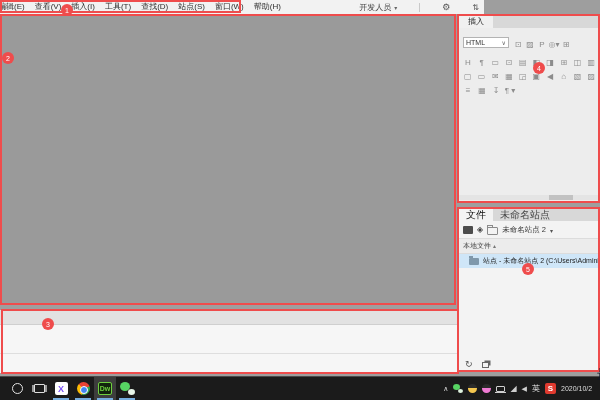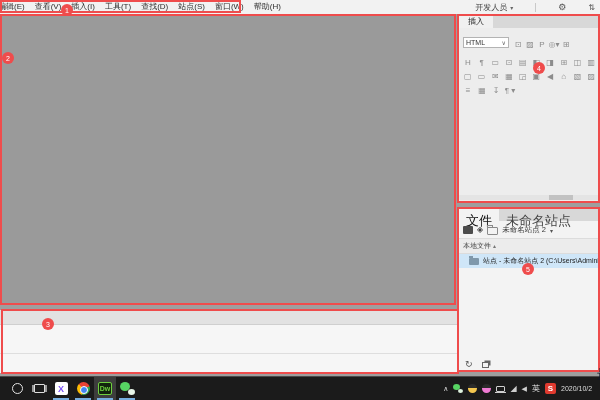--- a/index.html
+++ b/index.html
@@ -1,21 +1,21 @@
 <!DOCTYPE html>
 <html><head>
 <meta charset="utf-8">
 <style>
   * { margin:0; padding:0; box-sizing:border-box; }
   html,body { width:600px; height:400px; overflow:hidden; }
   body { font-family:"Liberation Sans","DejaVu Sans",sans-serif; }
   #app { position:relative; width:600px; height:400px; background:#9e9e9e; overflow:hidden; }
 
   
-  .menubar { position:absolute; left:0; top:0; width:600px; height:14px; background:#f2f2f2;
+  .menubar { position:absolute; left:0; top:0; width:484px; height:14px; background:#f2f2f2;
              display:flex; align-items:center; justify-content:space-between; }
   .menu-items { display:flex; gap:4px; margin-left:-5px; white-space:nowrap; }
   .menu-item { font-size:8px; color:#2e2e2e; padding:0 3px; line-height:14px; }
   .menu-right { display:flex; align-items:center; gap:22px; margin-right:5px; color:#444; }
   .workspace { font-size:8px; display:flex; align-items:center; gap:3px; }
   .ws-caret { font-size:6px; color:#666; }
   .menu-sep { width:1px; height:9px; background:#c9c9c9; }
   .gear { font-size:9px; color:#555; }
   .syncic { font-size:8px; color:#555; }
 
@@ -40,21 +40,21 @@
   .icon-cell { width:12px; height:11px; display:inline-flex; align-items:center; justify-content:center;
                font-size:8px; color:#8c8c8c; }
   .rt-grid { display:flex; padding:0 3px; margin-top:3px; column-gap:2px; flex-wrap:nowrap; overflow:hidden; }
   .rt-scroll { position:absolute; bottom:2px; left:0; width:100%; height:5px; background:#e4e4e4; }
   .rt-thumb { position:absolute; left:90px; top:0; width:24px; height:5px; background:#c2c2c2; }
 
   
   .right-bottom { position:absolute; left:458px; top:208px; width:142px; height:164px; background:#f3f3f3;
                   border-left:1px solid #c4c4c4; }
   .fp-tabbar { height:13px; background:#d8d8d8; display:flex; }
-  .fp-tab { padding:6px 7px; font-size:13px; line-height:13px; color:#444; }
+  .fp-tab { padding:0 7px; font-size:10px; line-height:13px; color:#444; }
   .fp-tab.active { background:#f3f3f3; color:#111; }
   .fp-toolbar { display:flex; align-items:center; gap:4px; padding:4px 4px 3px 4px; font-size:7.5px; color:#333; }
   .i-monitor { width:10px; height:8px; background:#4c4c4c; border-radius:1px; }
   .i-diamond { font-size:8px; color:#444; line-height:8px; }
   .i-folder { width:11px; height:8px; border:1px solid #8a8a8a; border-radius:1px; position:relative; margin-top:2px; }
   .i-folder::before { content:''; position:absolute; top:-3px; left:-1px; width:4px; height:2px;
                       border:1px solid #8a8a8a; border-bottom:none; }
   .site-caret { font-size:6px; color:#555; }
   .fp-local { font-size:7px; color:#444; padding:2px 4px; background:#ececec;
               border-top:1px solid #dcdcdc; border-bottom:1px solid #dcdcdc; }

